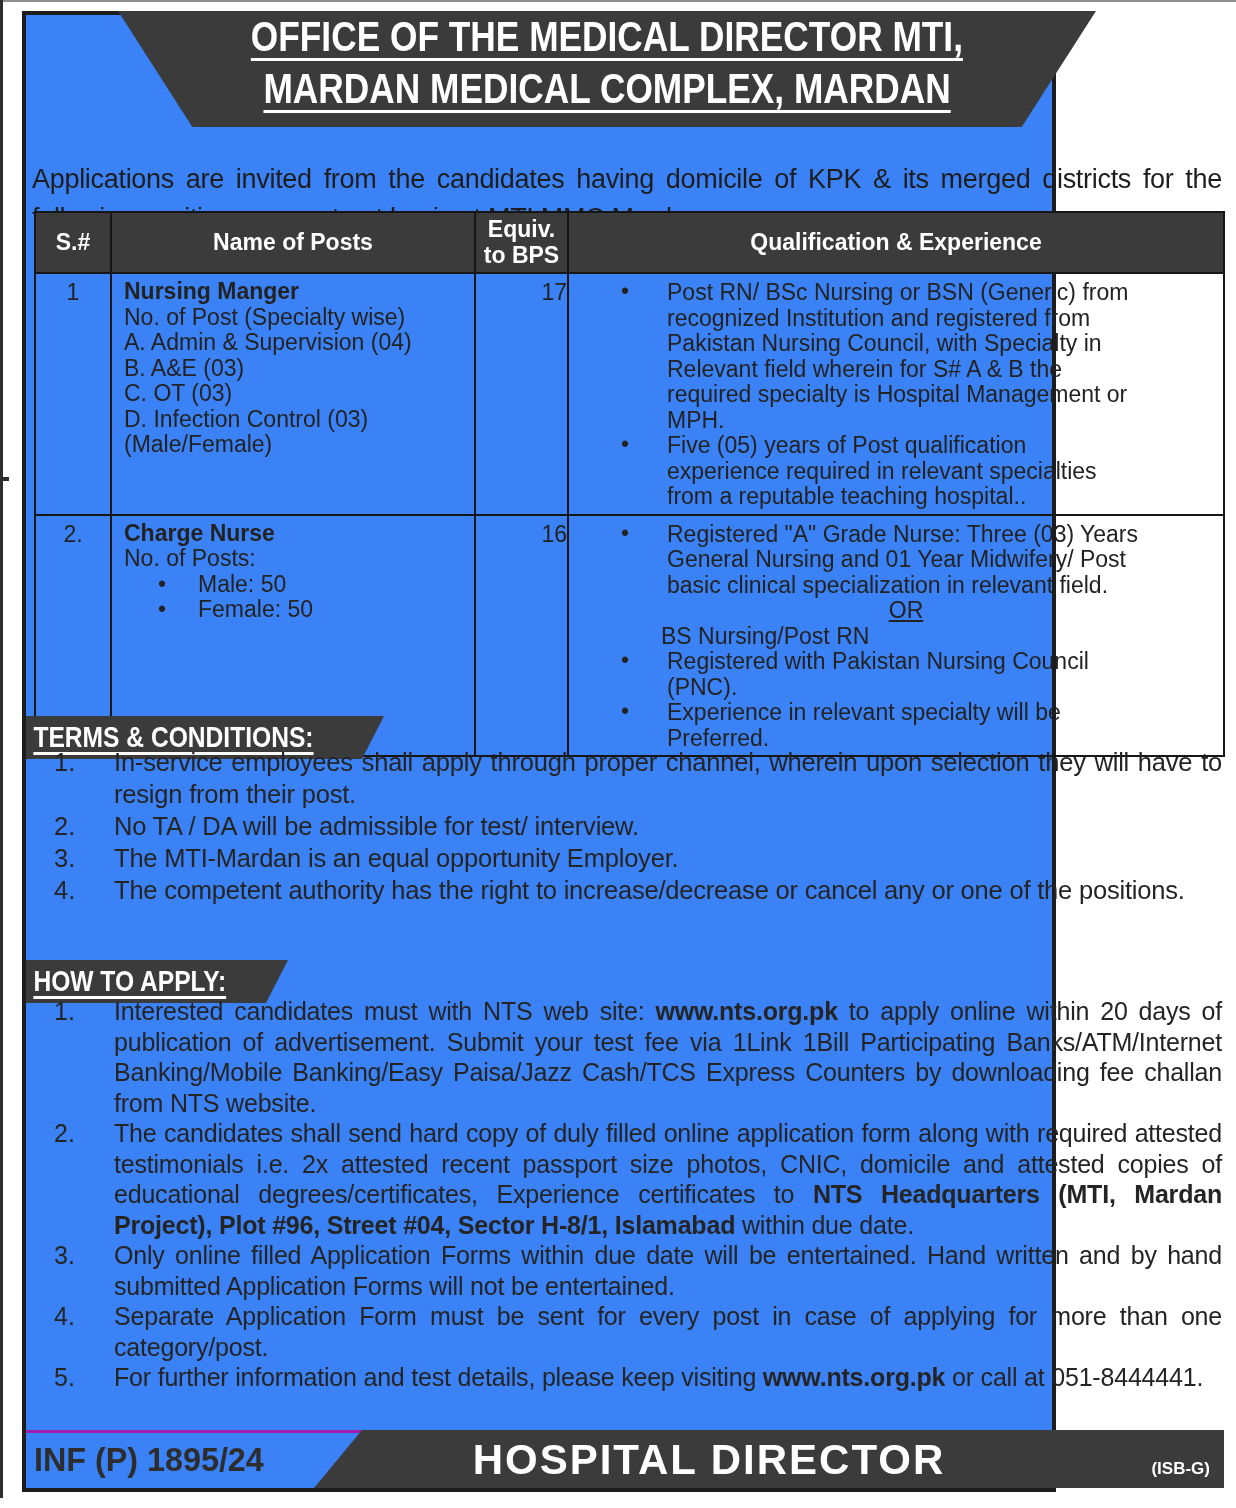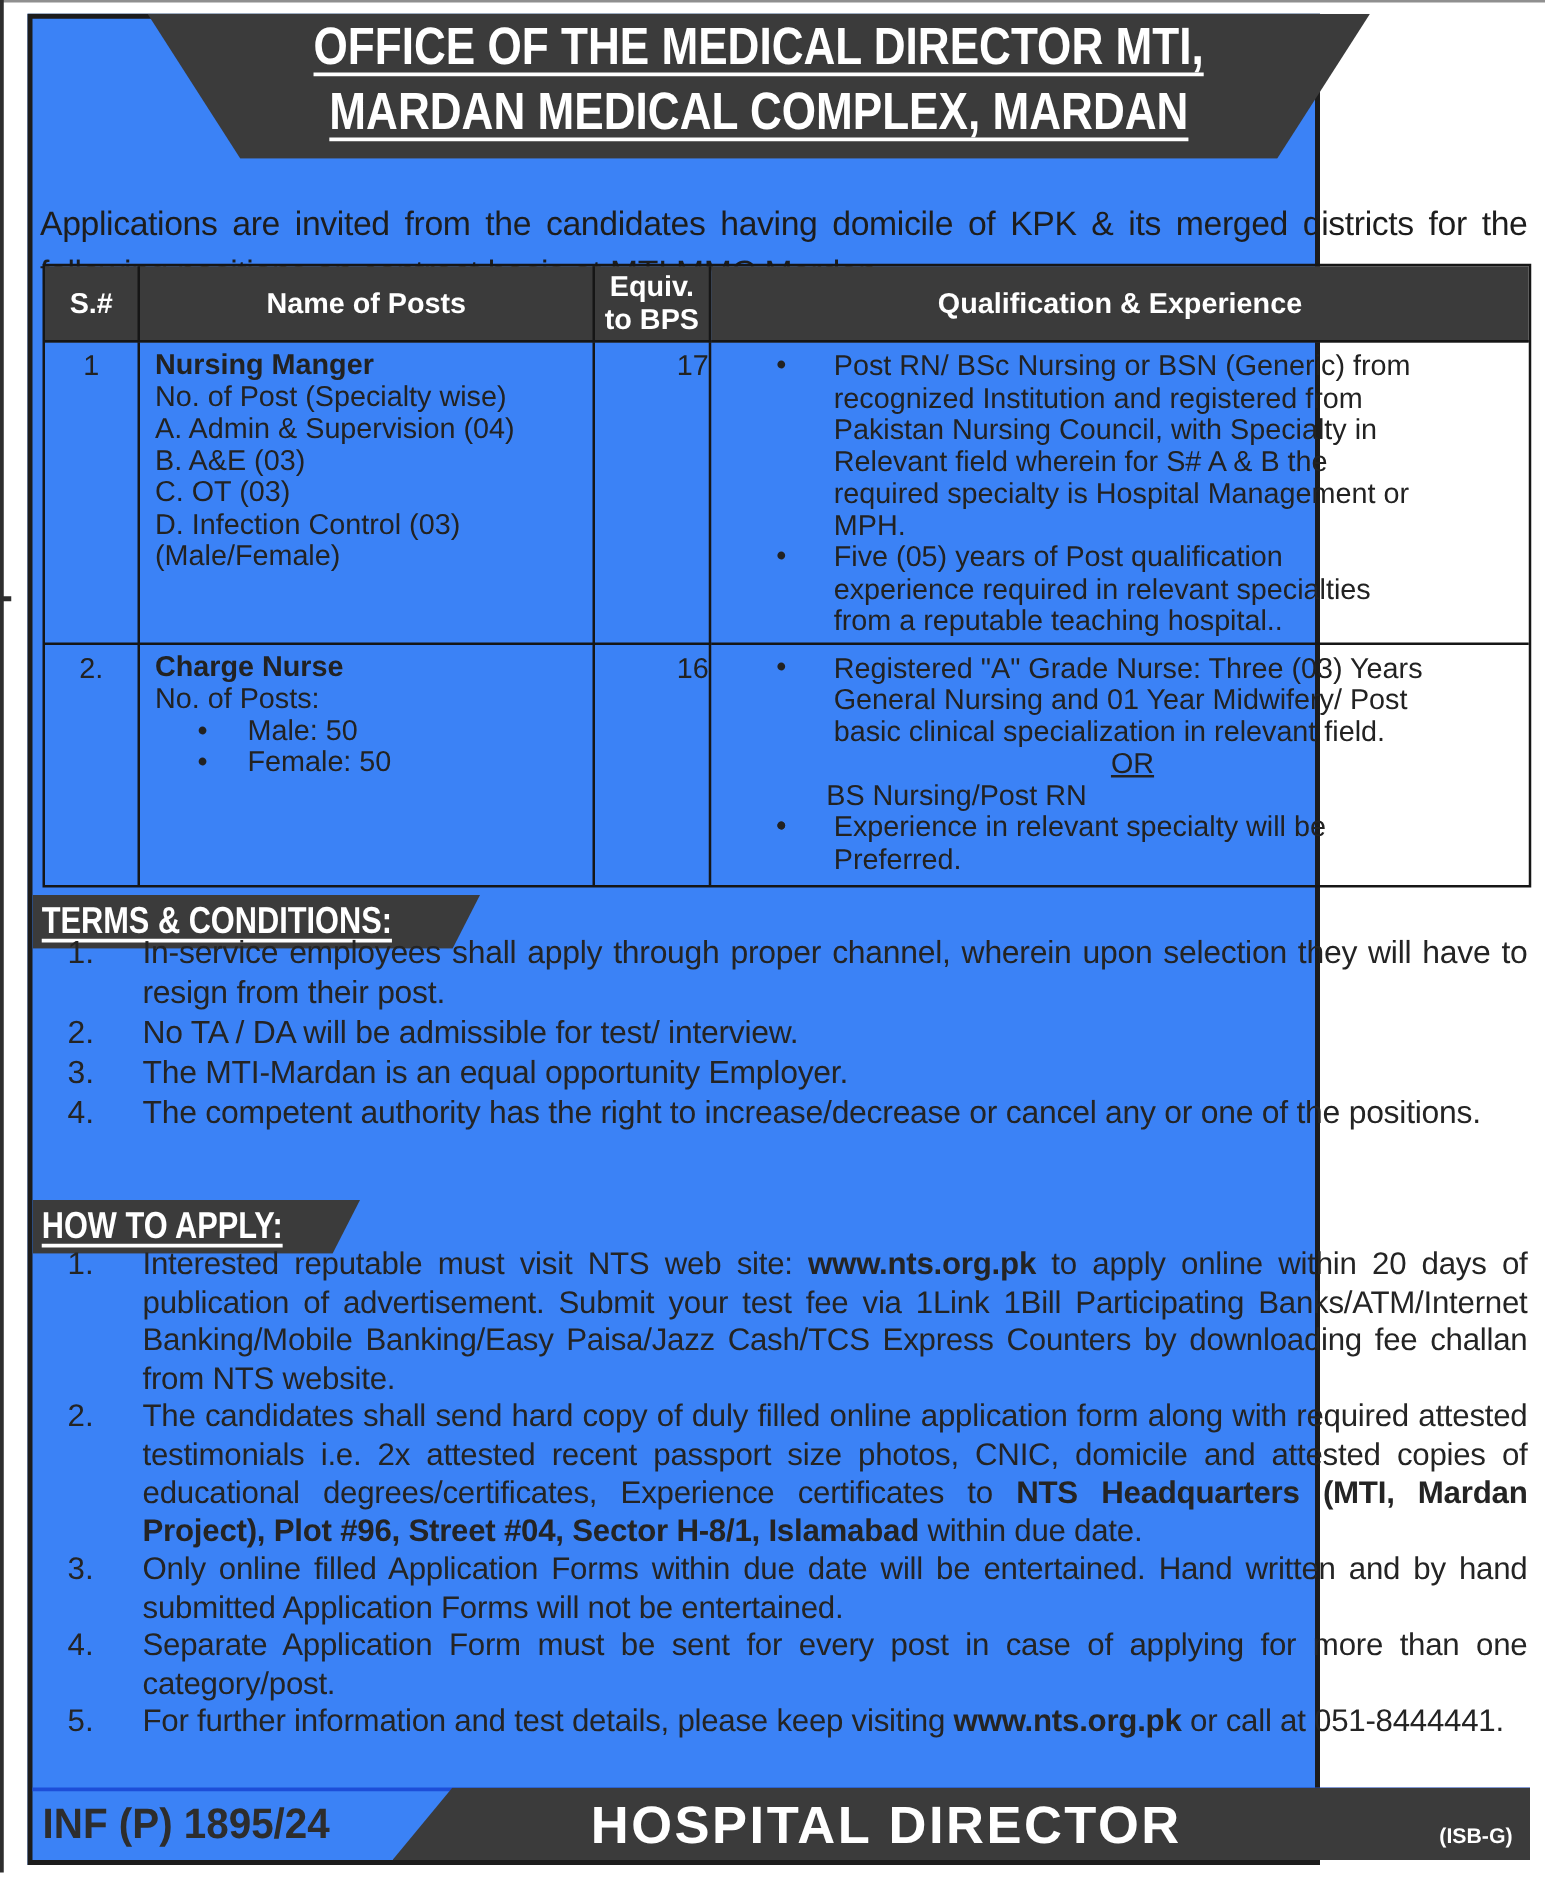--- a/index.html
+++ b/index.html
@@ -57,21 +57,21 @@
   
   .numlist{position:absolute;left:28px;width:1168px;color:#242424;}
   .numlist.terms-list{top:731px;font-size:25.5px;line-height:32px;}
   .numlist.apply-list{top:981px;font-size:25px;line-height:30.5px;}
   .num-item{display:grid;grid-template-columns:60px 1fr;}
   .num-item .num{}
   .num-item .txt{text-align:justify;letter-spacing:-0.2px;}
   .num-item .txt b{font-weight:bold;}
 
   
-  .footer{position:absolute;left:0;top:1415px;width:1198px;height:58px;border-top:3px solid #1d4ed8;box-sizing:border-box;}
+  .footer{position:absolute;left:0;top:1415px;width:1198px;height:58px;border-top:3px solid #a21caf;box-sizing:border-box;}
   .footer-ref{position:absolute;left:8px;top:7px;font-size:34px;font-weight:bold;color:#2d2d2d;
               transform:scaleX(0.95);transform-origin:left center;white-space:nowrap;}
   .footer-banner{position:absolute;left:288px;right:0;top:-3px;bottom:0;background:#3b3b3b;
                  clip-path:polygon(48px 0,100% 0,100% 100%,0 100%);}
   .footer-title{position:absolute;left:0;right:120px;top:6px;text-align:center;color:#fff;
                 font-weight:bold;font-size:42px;letter-spacing:2px;}
   .footer-code{position:absolute;right:14px;bottom:9px;color:#fff;font-weight:bold;font-size:17px;}
 </style>
 </head>
 <body>
@@ -121,21 +121,21 @@
           <div class="post-bullet">
             <span class="glyph">•</span>
             <span>Female: 50</span>
           </div>
         </div>
         <div class="cell bps-cell r1">16</div>
         <div class="cell qual-cell last r1">
           <div class="qual-item bullet"><span class="glyph">•</span><span>Registered "A" Grade Nurse: Three (03) Years General Nursing and 01 Year Midwifery/ Post basic clinical specialization in relevant field.</span></div>
           <div class="qual-item center"><span>OR</span></div>
           <div class="qual-item plain"><span>BS Nursing/Post RN</span></div>
-          <div class="qual-item bullet"><span class="glyph">•</span></div>
+          <div class="qual-item bullet"><span class="glyph">•</span><span>Registered with Pakistan Nursing Council (PNC).</span></div>
           <div class="qual-item bullet"><span class="glyph">•</span><span>Experience in relevant specialty will be Preferred.</span></div>
         </div>
       </div>
 
     <div class="ribbon terms">
       <span class="rt">TERMS &amp; CONDITIONS:</span>
     </div>
     <div class="numlist terms-list" id="terms-list">
         <div class="num-item">
           <span class="num">1.</span>
@@ -154,21 +154,21 @@
           <div class="txt"><span>The competent authority has the right to increase/decrease or cancel any or one of the positions.</span></div>
         </div>
       </div>
 
     <div class="ribbon apply">
       <span class="rt">HOW TO APPLY:</span>
     </div>
     <div class="numlist apply-list" id="apply-list">
         <div class="num-item">
           <span class="num">1.</span>
-          <div class="txt"><span>Interested reputable must visit NTS web site: </span><b>www.nts.org.pk</b><span> to apply online within 20 days of publication of advertisement. Submit your test fee via 1Link 1Bill Participating Banks/ATM/Internet Banking/Mobile Banking/Easy Paisa/Jazz Cash/TCS Express Counters by downloading fee challan from NTS website.</span></div>
+          <div class="txt"><span>Interested candidates must with NTS web site: </span><b>www.nts.org.pk</b><span> to apply online within 20 days of publication of advertisement. Submit your test fee via 1Link 1Bill Participating Banks/ATM/Internet Banking/Mobile Banking/Easy Paisa/Jazz Cash/TCS Express Counters by downloading fee challan from NTS website.</span></div>
         </div>
         <div class="num-item">
           <span class="num">2.</span>
           <div class="txt"><span>The candidates shall send hard copy of duly filled online application form along with required attested testimonials i.e. 2x attested recent passport size photos, CNIC, domicile and attested copies of educational degrees/certificates, Experience certificates to </span><b>NTS Headquarters (MTI, Mardan Project), Plot #96, Street #04, Sector H-8/1, Islamabad</b><span> within due date.</span></div>
         </div>
         <div class="num-item">
           <span class="num">3.</span>
           <div class="txt"><span>Only online filled Application Forms within due date will be entertained. Hand written and by hand submitted Application Forms will not be entertained.</span></div>
         </div>
         <div class="num-item">

